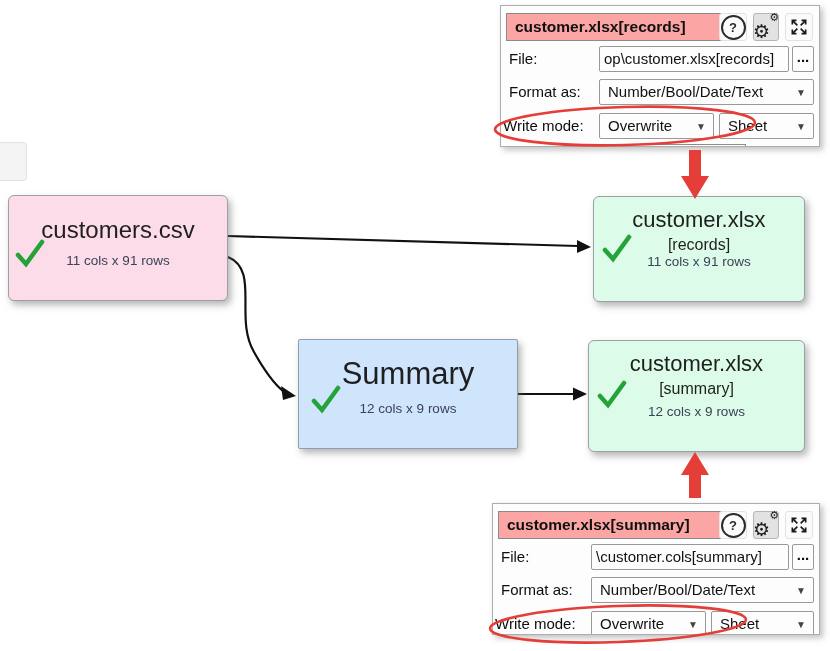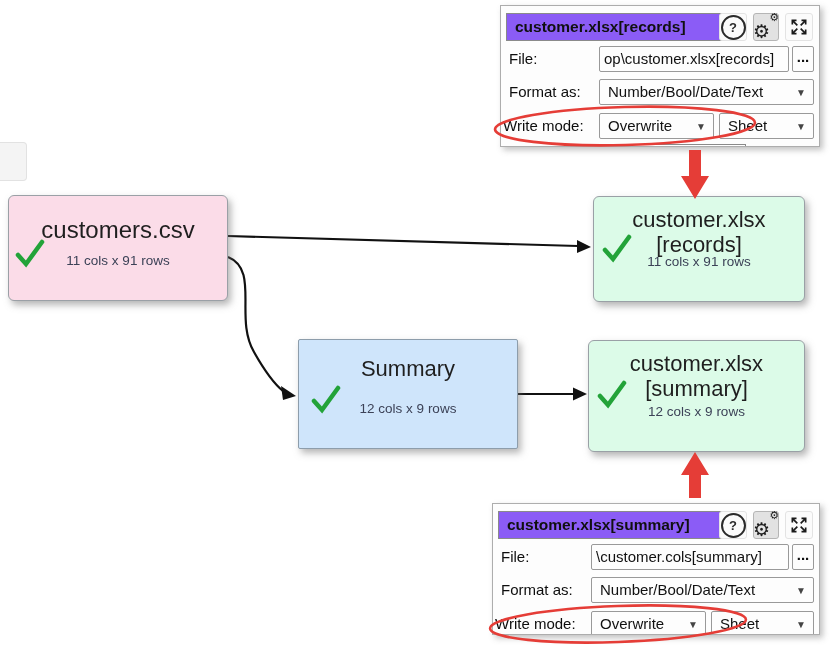--- a/index.html
+++ b/index.html
@@ -12,31 +12,31 @@
 
   
   .node{position:absolute;z-index:2;box-sizing:border-box;text-align:center;
         border:1.5px solid #9aa0a6;box-shadow:3px 4px 7px rgba(110,110,110,.5);}
   .node.rounded{border-radius:6px;}
   .node.pink{background:#fbdce8;}
   .node.green{background:#dcfbe8;}
   .node.blue{background:#cfe5fb;border:1.5px solid #8d9dab;border-radius:2px;}
   .n-title{color:#1f1f1f;}
   .n-title.one{font-size:24px;margin-top:20px;}
-  .n-title.big{font-size:22px;margin-top:16px;}
+  .n-title.big{font-size:31px;margin-top:16px;}
   .n-title.l1{font-size:22px;line-height:25px;margin-top:10px;}
-  .n-title.l2{font-size:22px;line-height:25px;}
+  .n-title.l2{font-size:16px;line-height:25px;}
   .n-stats{font-size:13.5px;color:#3c4257;position:absolute;left:0;right:0;bottom:32px;}
   .check{position:absolute;}
 
   
   .panel{position:absolute;z-index:3;box-sizing:border-box;background:#fdfdfd;
          border:1px solid #adadad;box-shadow:3px 3px 6px rgba(120,120,120,.45);overflow:hidden;}
   .p-titlebox{position:absolute;left:5px;top:7px;height:28px;width:calc(100% - 100px);
-              background:#8b5cf6;border:1px solid #8a8a8a;box-sizing:border-box;
+              background:#fca5a5;border:1px solid #8a8a8a;box-sizing:border-box;
               font-weight:bold;font-size:15.5px;line-height:26px;padding-left:8px;color:#101010;
               white-space:nowrap;overflow:hidden;}
   .p-btn{position:absolute;top:7px;width:28px;height:28px;box-sizing:border-box;border-radius:3px;
          display:flex;align-items:center;justify-content:center;background:#fbfbfb;border:1px solid #e3e3e3;}
   .p-btn.gear{background:#e2e2e2;border:1px solid #b5b5b5;width:26px;}
   .help-circle{width:21px;height:21px;border:2px solid #2b2b2b;border-radius:50%;
                font-size:13px;font-weight:bold;color:#2b2b2b;display:flex;align-items:center;justify-content:center;}
   .gear-wrap{position:relative;width:24px;height:24px;}
   .gear-main{position:absolute;left:-1px;bottom:-4px;font-size:19px;color:#1d1d1d;}
   .gear-small{position:absolute;right:-1px;top:-4px;font-size:11px;color:#1d1d1d;}

